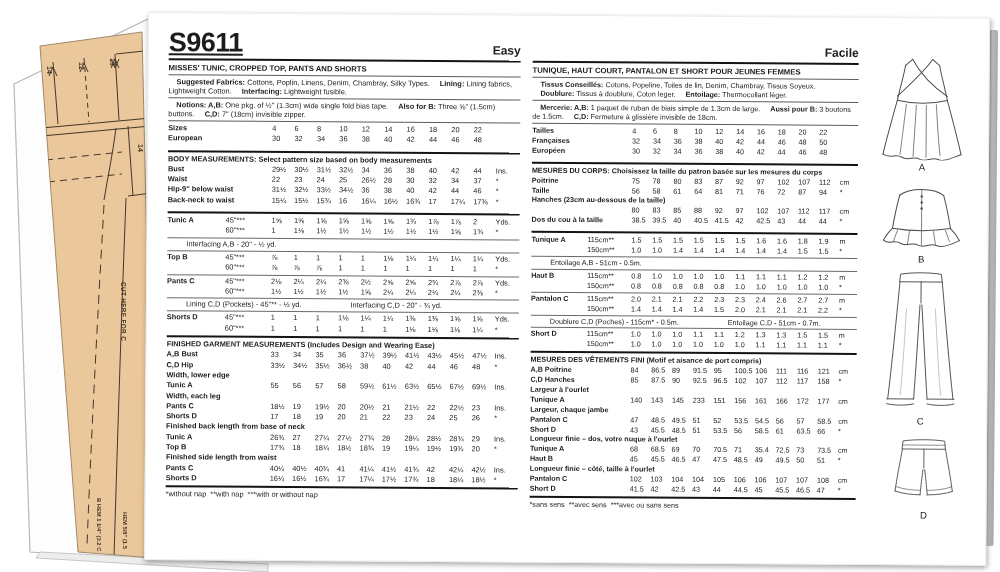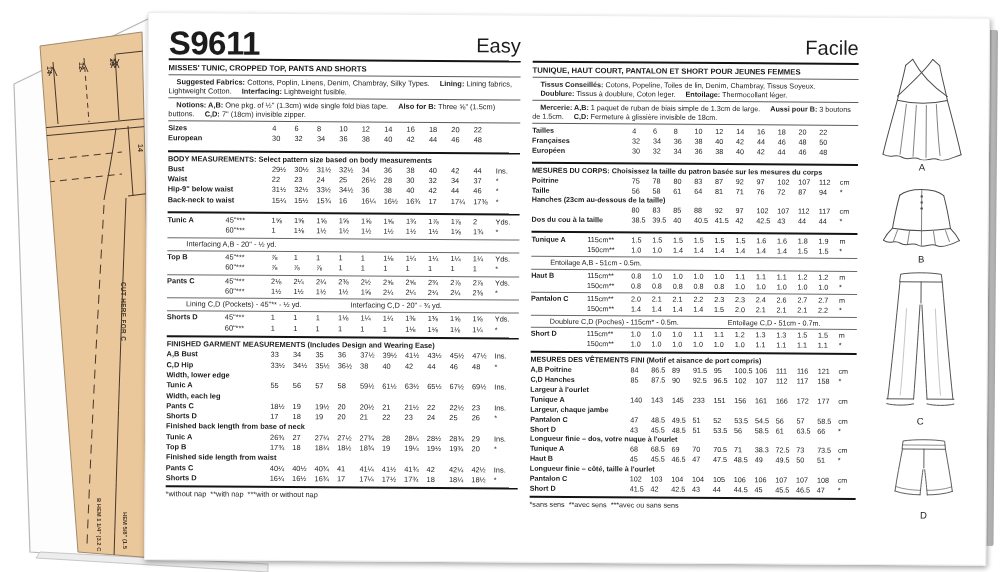--- a/index.html
+++ b/index.html
@@ -6,22 +6,22 @@
   body{width:1000px;height:572px;overflow:hidden;position:relative;background:#fff;
        font-family:"Liberation Sans", sans-serif;color:#1c1c1c;}
   #bg{position:absolute;left:0;top:0;z-index:0;}
   .sheet{position:absolute;left:148px;top:12px;width:840px;height:546px;background:#fff;
          border:1px solid #ececec;box-shadow:0 3px 5px rgba(0,0,0,.25), 3px 1px 4px rgba(0,0,0,.12);
          transform:rotate(.4deg);transform-origin:0 0;z-index:1;}
   .col{position:absolute;top:12px;}
   .col-left {left:20px;width:352px;--lw:58px;--sw:46px;--uw:24px;--rh:10.3px;--fs:7.4px;}
   .col-right{left:384px;width:326px;--lw:56px;--sw:44px;--uw:18px;--rh:9.9px;--fs:7.2px;}
   .col-header{display:flex;justify-content:space-between;align-items:flex-end;height:30px;margin-bottom:3px;}
-  .pattern-number{font-size:33px;font-weight:700;letter-spacing:-.5px;line-height:25px;}
-  .difficulty{font-size:20px;font-weight:400;}
+  .pattern-number{font-size:27px;font-weight:700;letter-spacing:-.5px;line-height:25px;text-decoration:underline;}
+  .difficulty{font-size:12px;font-weight:700;}
   .thickrule{border-top:2px solid #141414;margin:2px 0;}
   .rule{border-top:1px solid #5c5c5c;margin:1px 0 2px;}
   .garment-title{font-weight:700;font-size:7.7px;line-height:11px;}
   .para{font-size:var(--fs);line-height:9px;margin:1px 0 2px;}
   .para b{font-weight:700;margin-left:8px;}
   
   .t-row{display:grid;grid-template-columns:var(--lw) var(--sw) repeat(10,1fr) var(--uw);
          line-height:var(--rh);font-size:var(--fs);}
   .cl{font-weight:700;white-space:nowrap;}
   .cs,.cv,.cu{white-space:nowrap;}
@@ -805,21 +805,21 @@
         <div class="t-sub">Longueur finie – dos, votre nuque à l'ourlet</div>
         <div class="t-row">
           <span class="cl">Tunique A</span>
           <span class="cs"></span>
           <span class="cv">68</span>
           <span class="cv">68.5</span>
           <span class="cv">69</span>
           <span class="cv">70</span>
           <span class="cv">70.5</span>
           <span class="cv">71</span>
-          <span class="cv">38.3</span>
+          <span class="cv">35.4</span>
           <span class="cv">72.5</span>
           <span class="cv">73</span>
           <span class="cv">73.5</span>
           <span class="cu">cm</span>
         </div>
         <div class="t-row">
           <span class="cl">Haut B</span>
           <span class="cs"></span>
           <span class="cv">45</span>
           <span class="cv">45.5</span>

